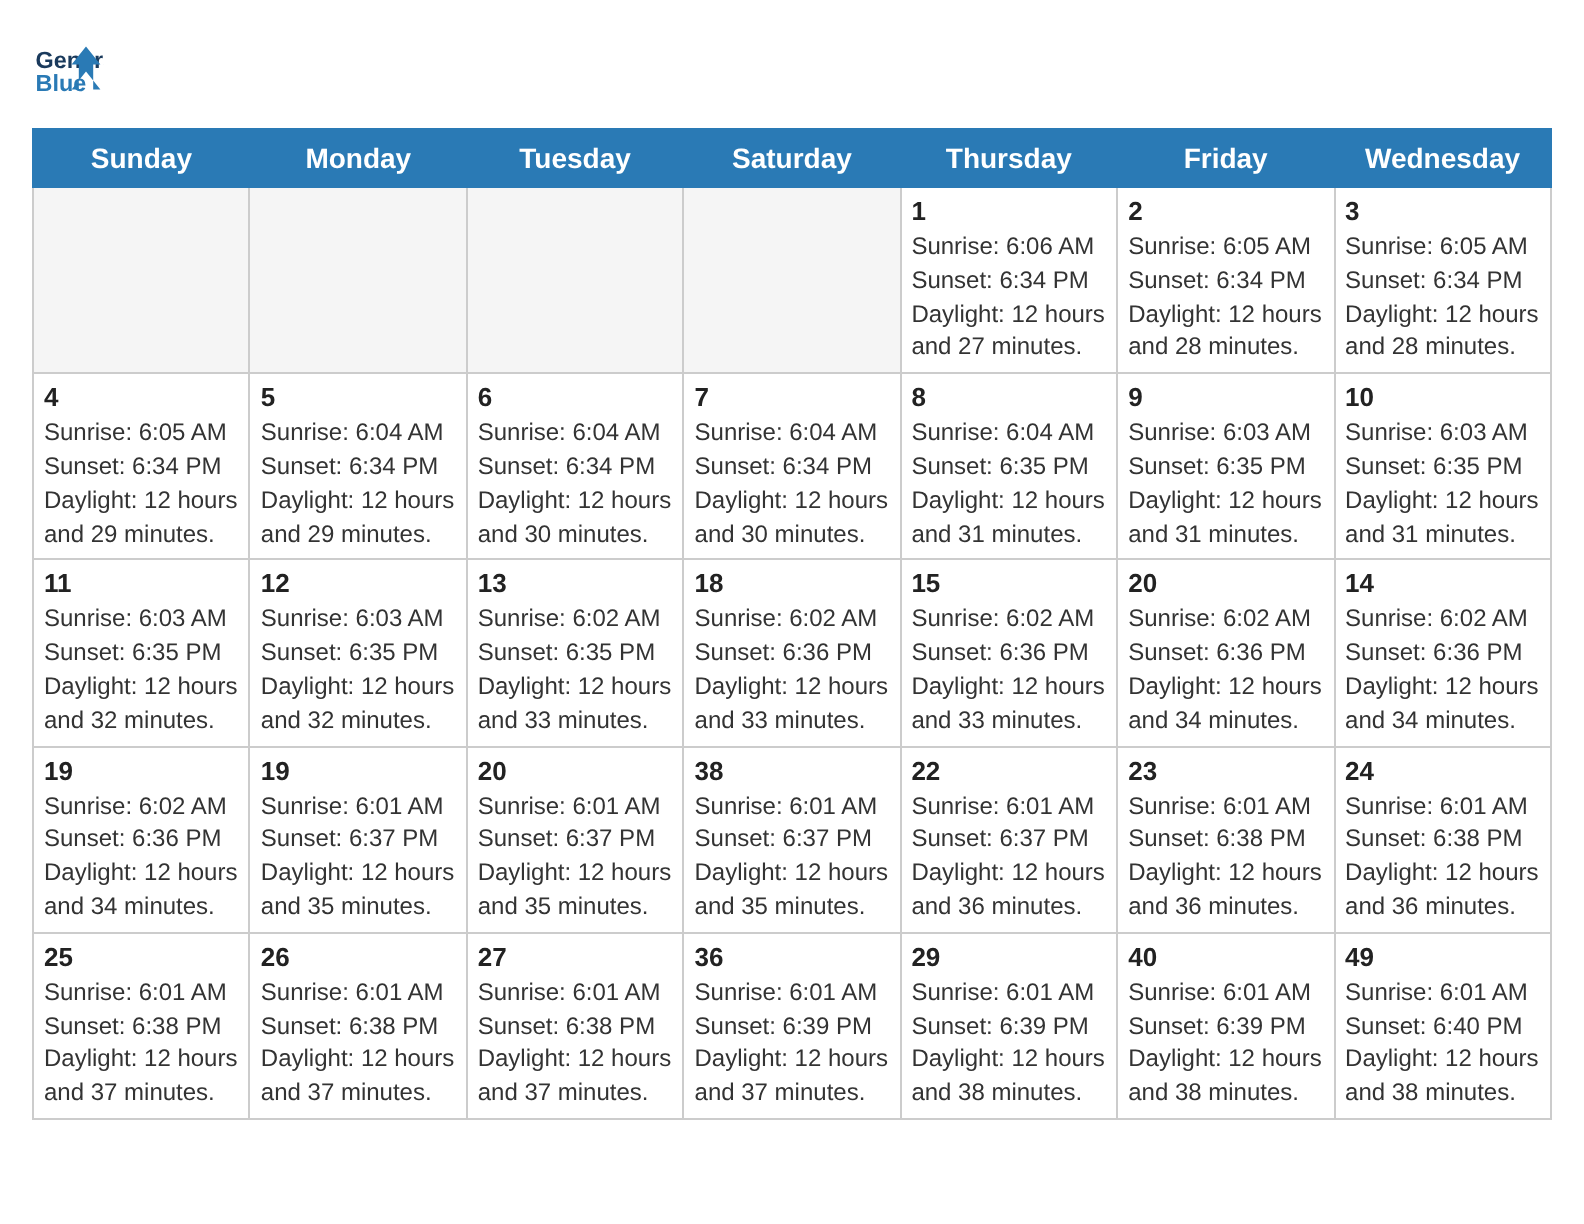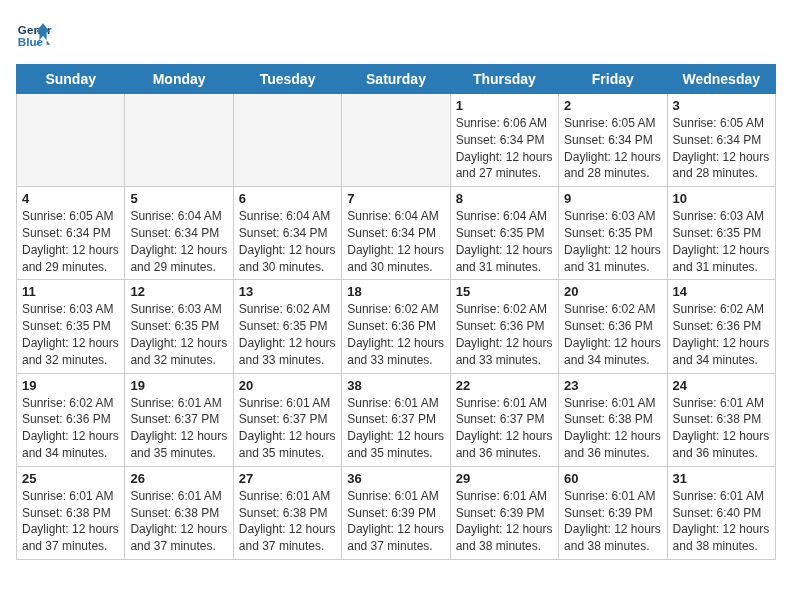--- a/index.html
+++ b/index.html
@@ -234,22 +234,22 @@
         </td>
         <td>
           <span class="day-num">36</span>
           <div class="day-info">Sunrise: 6:01 AM<br>Sunset: 6:39 PM<br>Daylight: 12 hours and 37 minutes.</div>
         </td>
         <td>
           <span class="day-num">29</span>
           <div class="day-info">Sunrise: 6:01 AM<br>Sunset: 6:39 PM<br>Daylight: 12 hours and 38 minutes.</div>
         </td>
         <td>
-          <span class="day-num">60</span>
+          <span class="day-num">40</span>
           <div class="day-info">Sunrise: 6:01 AM<br>Sunset: 6:39 PM<br>Daylight: 12 hours and 38 minutes.</div>
         </td>
         <td>
-          <span class="day-num">31</span>
+          <span class="day-num">49</span>
           <div class="day-info">Sunrise: 6:01 AM<br>Sunset: 6:40 PM<br>Daylight: 12 hours and 38 minutes.</div>
         </td>
       </tr>
     </tbody>
 </table>
 
 </body></html>

